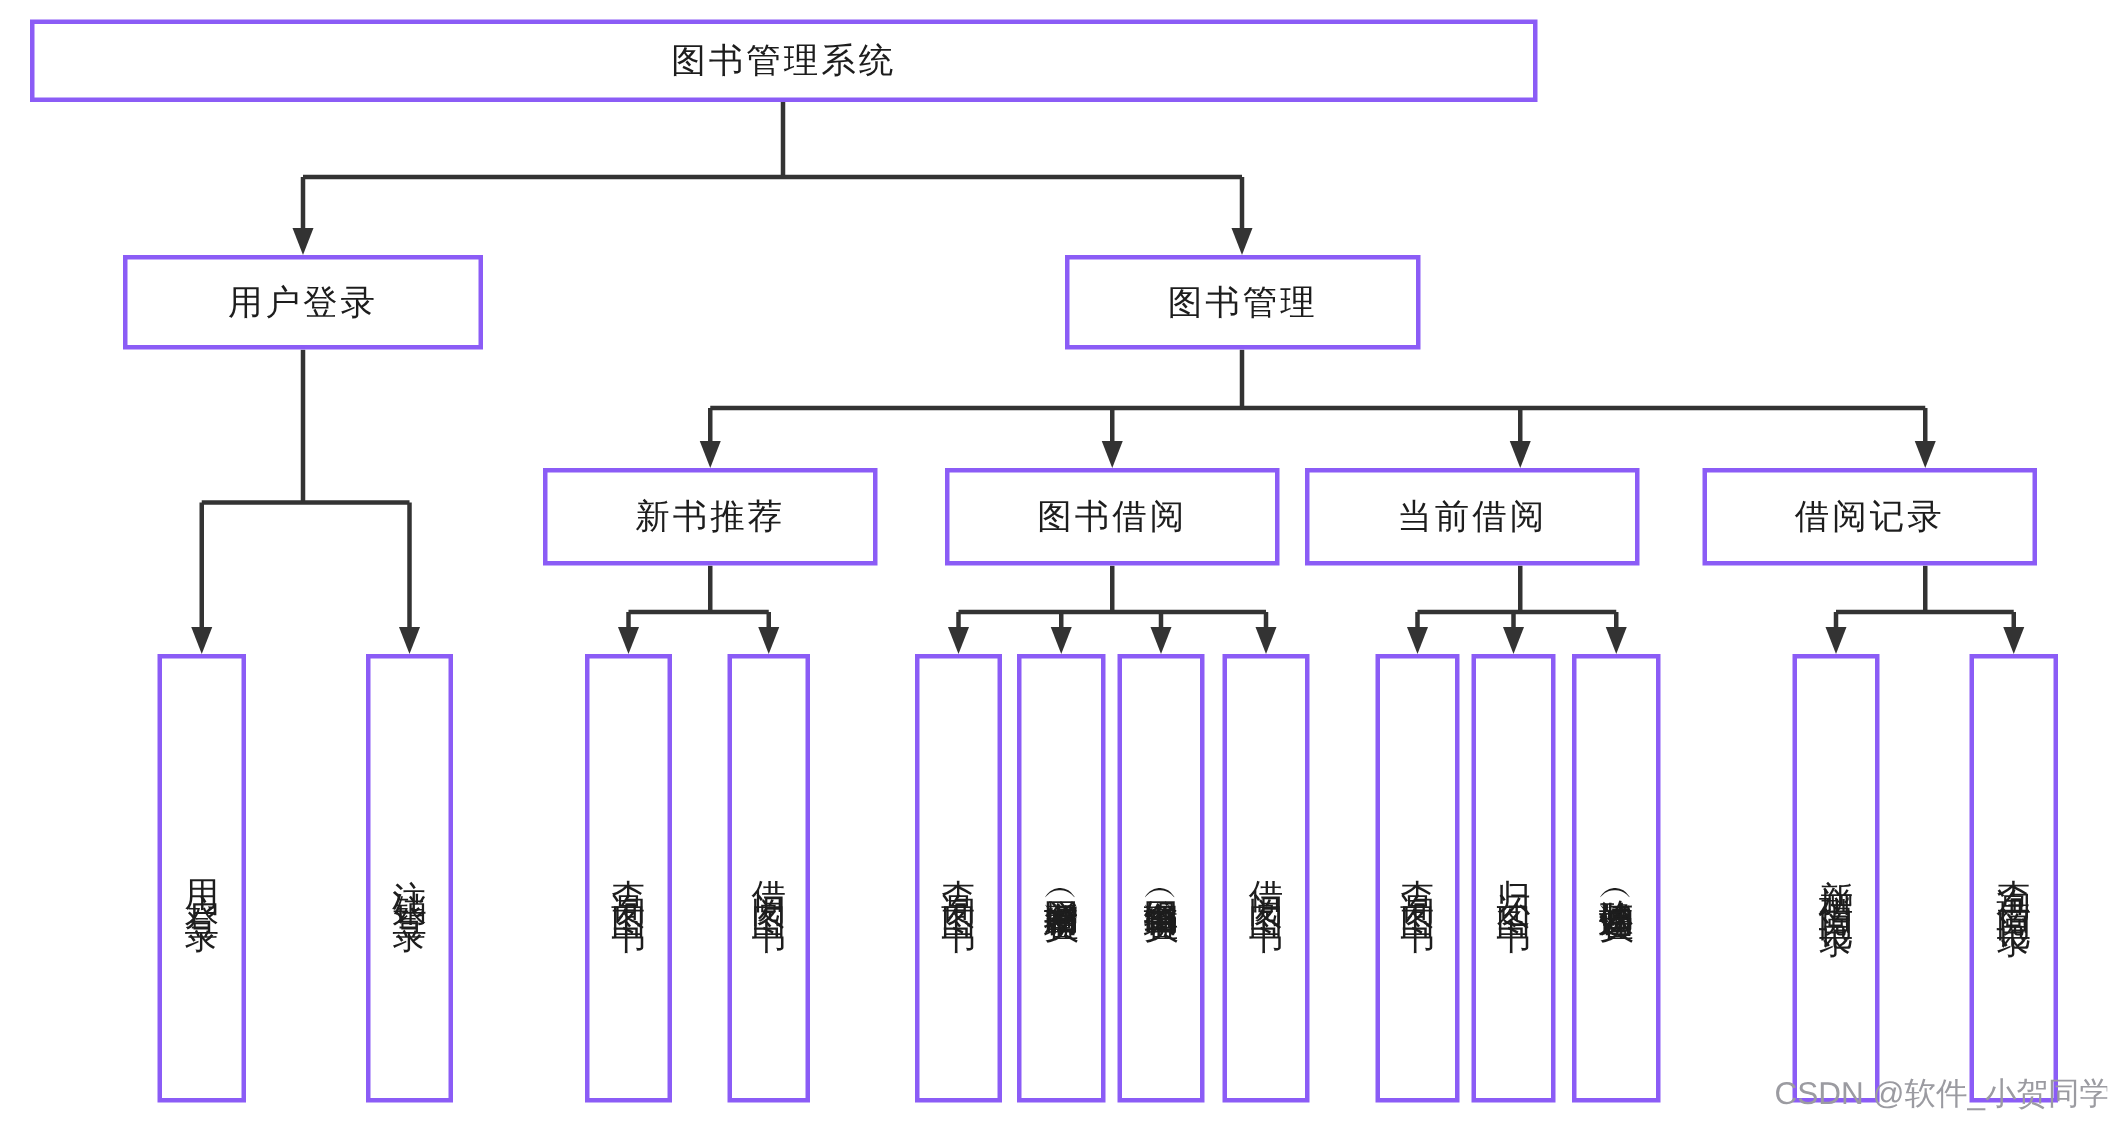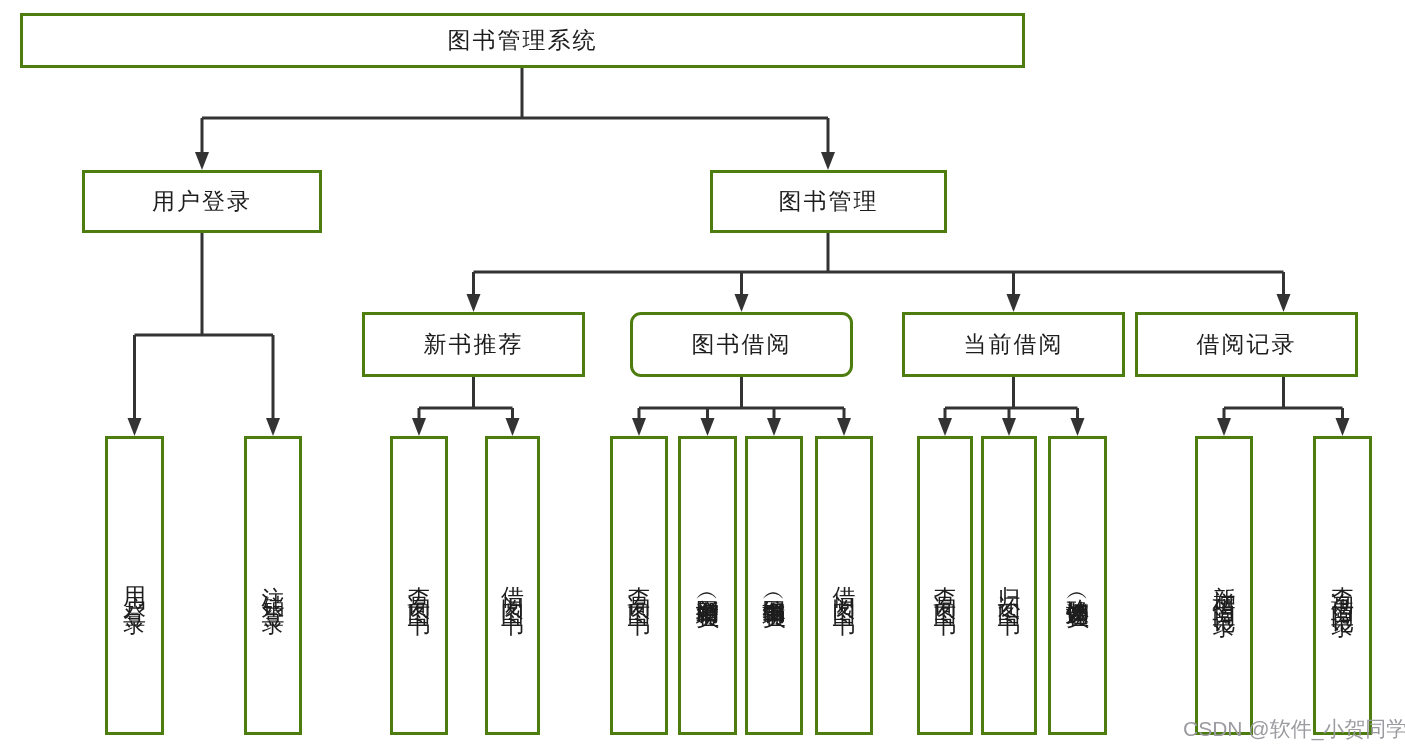--- a/index.html
+++ b/index.html
@@ -16,21 +16,21 @@
     overflow: hidden;
   }
   .connectors {
     position: absolute;
     left: 0; top: 0;
     width: 1405px; height: 747px;
   }
   .node {
     position: absolute;
     box-sizing: border-box;
-    border: 3px solid #4d7c0f;
+    border: 3px solid #8b5cf6;
     background: #ffffff;
     color: #1d1d1d;
     display: flex;
     align-items: center;
     justify-content: center;
   }
   .hbox {
     font-size: 23px;
     letter-spacing: 2px;
     text-align: center;
@@ -141,24 +141,24 @@
   <div class="node hbox" style="left:82px; top:170px; width:240px; height:63px;">
     <span>用户登录</span>
   </div>
   <div class="node hbox" style="left:362px; top:312px; width:223px; height:65px;">
     <span>新书推荐</span>
   </div>
 
   <div class="node hbox" style="left:710px; top:170px; width:237px; height:63px;">
     <span>图书管理</span>
   </div>
-  <div class="node hbox" style="left:630px; top:312px; width:223px; height:65px;border-radius:11px;">
+  <div class="node hbox" style="left:630px; top:312px; width:223px; height:65px;">
     <span>图书借阅</span>
   </div>
-  <div class="node hbox" style="left:902px; top:312px; width:223px; height:65px;">
+  <div class="node hbox" style="left:870px; top:312px; width:223px; height:65px;">
     <span>当前借阅</span>
   </div>
   <div class="node hbox" style="left:1135px; top:312px; width:223px; height:65px;">
     <span>借阅记录</span>
   </div>
 
   <div class="node vbox v-short" style="left:105px; top:436px; width:59px; height:299px;">
     <span>用户登录</span>
   </div>
   <div class="node vbox v-short" style="left:244px; top:436px; width:58px; height:299px;">

